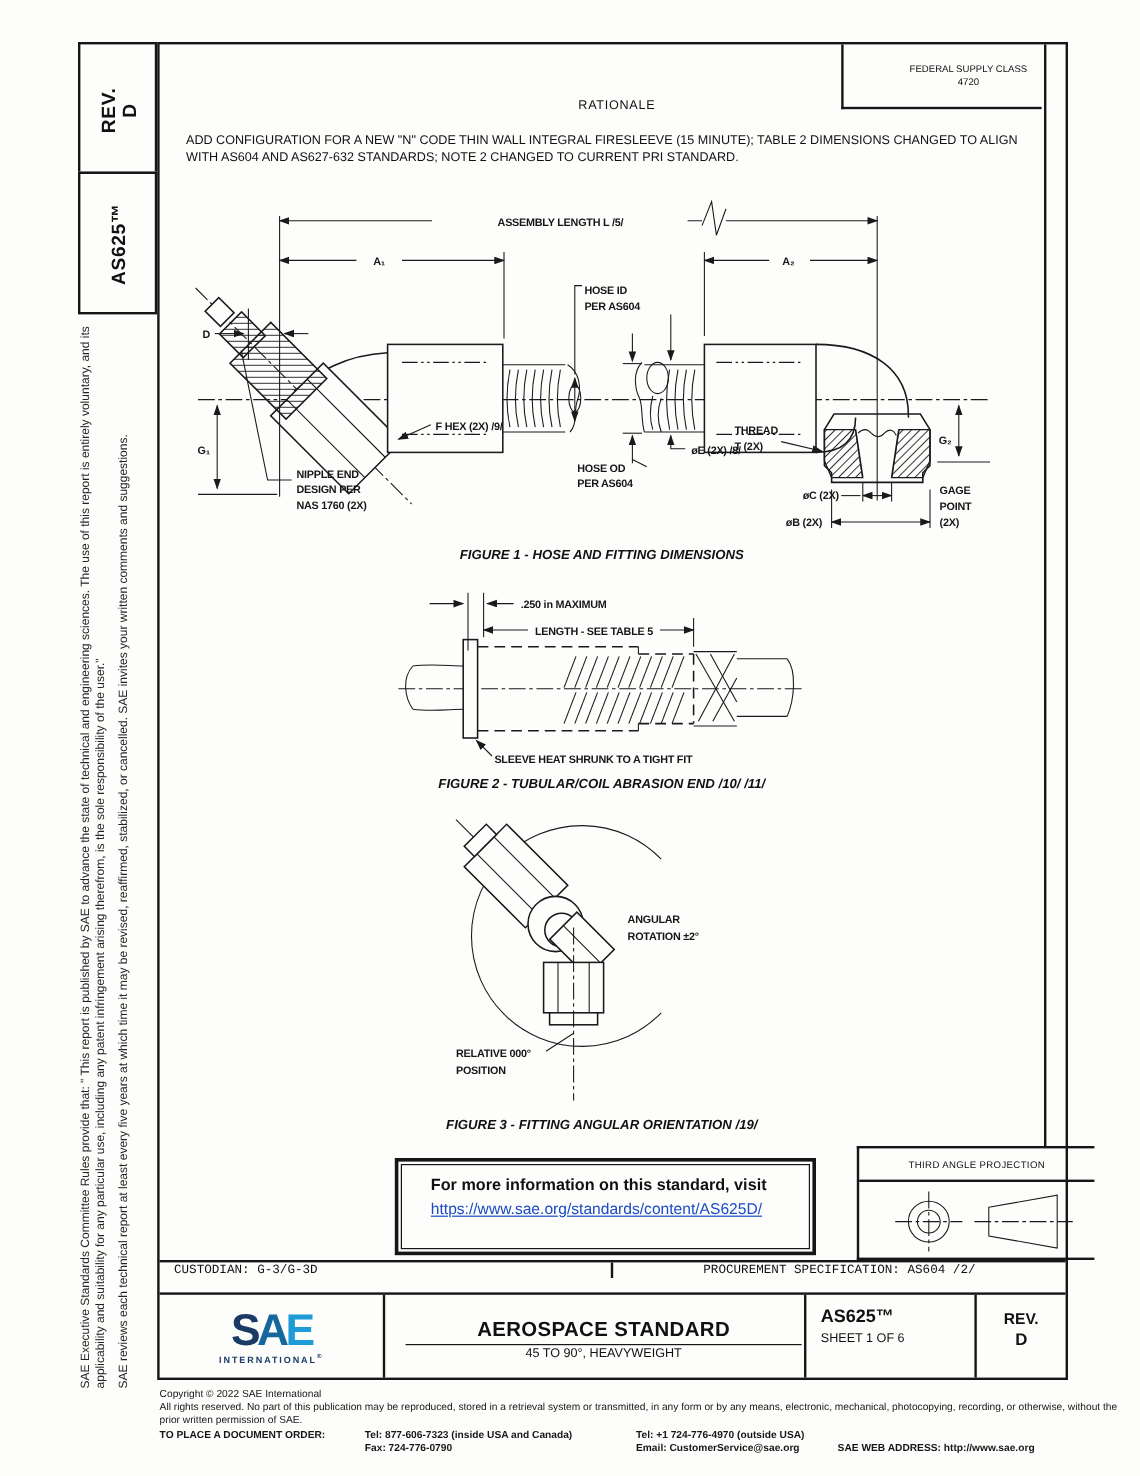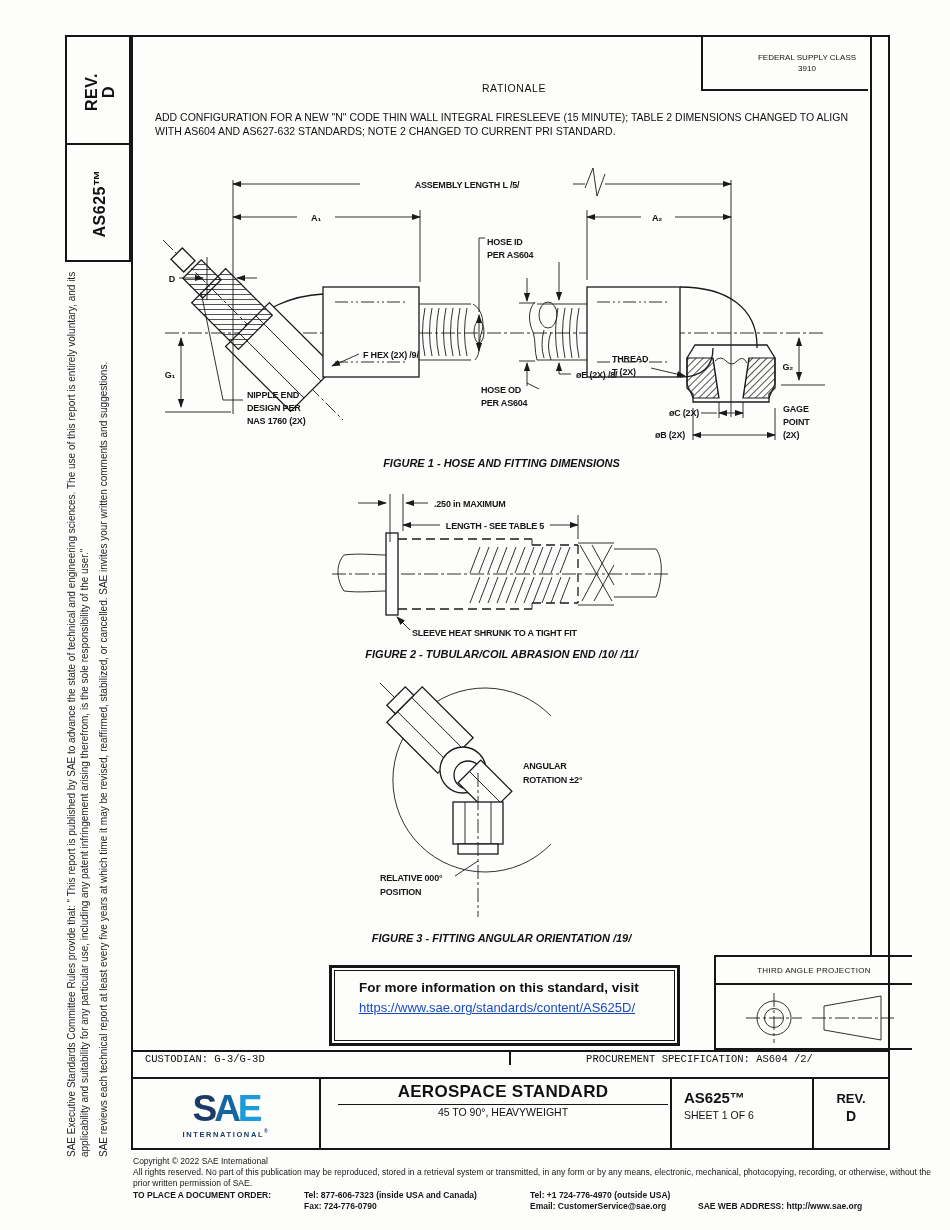--- a/index.html
+++ b/index.html
@@ -40,21 +40,21 @@
   #cust-row{left:0;top:1013px;width:755px;height:15px;border-top:2px solid #161616;font-family:Liberation Mono, monospace;}
   #cust-cell{position:absolute;left:0;top:0;width:376px;height:100%;display:flex;align-items:center;padding-left:12px;font-size:10.5px;box-sizing:border-box;}
   #proc-cell{position:absolute;left:376px;top:0;right:0;height:100%;border-left:2px solid #161616;display:flex;align-items:center;justify-content:center;font-size:10.5px;}
   
   #title-block{left:0;top:1040px;width:755px;height:71px;border-top:2px solid #161616;}
   .tb-cell{position:absolute;top:0;height:100%;box-sizing:border-box;}
   #tb-logo{left:0;width:188px;border-right:2px solid #161616;display:flex;align-items:center;justify-content:center;}
   #tb-title{left:203px;width:336px;border-right:2px solid #161616;text-align:center;}
   #tb-num{left:539px;width:142px;border-right:2px solid #161616;padding:10px 0 0 12px;}
   #tb-rev{left:681px;width:74px;text-align:center;padding-top:12px;}
-  #as-std{font-weight:bold;font-size:17px;letter-spacing:.3px;padding:3px 0 2px;border-bottom:1.5px solid #161616;margin:0 2px;}
+  #as-std{font-weight:bold;font-size:17px;letter-spacing:.3px;padding:19px 0 2px;border-bottom:1.5px solid #161616;margin:0 2px;}
   .tb-sub{font-size:10.5px;line-height:14px;}
   #tb-title .tb-sub:first-of-type{margin-top:5px;}
   #tb-doc{font-weight:bold;font-size:15px;}
   #tb-sheet{font-size:10.5px;margin-top:3px;}
   #tb-rev .r1{font-weight:bold;font-size:13px;}
   #tb-rev .r2{font-weight:bold;font-size:14px;margin-top:2px;}
   
   #logo{line-height:1;text-align:center;}
   #logo .l{font-weight:900;font-size:37px;letter-spacing:-3px;}
   #logo .s{color:#1B3A66;}
@@ -94,21 +94,21 @@
 <div id="issued-strip" class="rot">
   <span>ISSUED 1984-07</span>
   <span>REAFFIRMED 2013-01</span>
   <span>REVISED 2022-05</span>
 </div>
 
 <div id="main-frame">
   <div id="strip-divider" class="abs"></div>
   <div id="fsc-box" class="abs">
     <div>FEDERAL SUPPLY CLASS</div>
-    <div>3910</div>
+    <div>4720</div>
   </div>
   <div id="rationale-title" class="abs">RATIONALE</div>
   <div id="rationale-text" class="abs">ADD CONFIGURATION FOR A NEW "N" CODE THIN WALL INTEGRAL FIRESLEEVE (15 MINUTE); TABLE 2 DIMENSIONS CHANGED TO ALIGN WITH AS604 AND AS627-632 STANDARDS; NOTE 2 CHANGED TO CURRENT PRI STANDARD.</div>
 
   <svg class="abs" style="left:2px;top:125px;" width="740" height="300" viewBox="0 0 740 300">
     <defs>
       <marker id="ah" markerWidth="11" markerHeight="8" refX="9" refY="3.5" orient="auto-start-reverse">
         <path d="M0,0 L10,3.5 L0,7 Z" fill="#1a1a1a"></path>
       </marker>
       <pattern id="hatch" patternUnits="userSpaceOnUse" width="5" height="5" patternTransform="rotate(45)">

